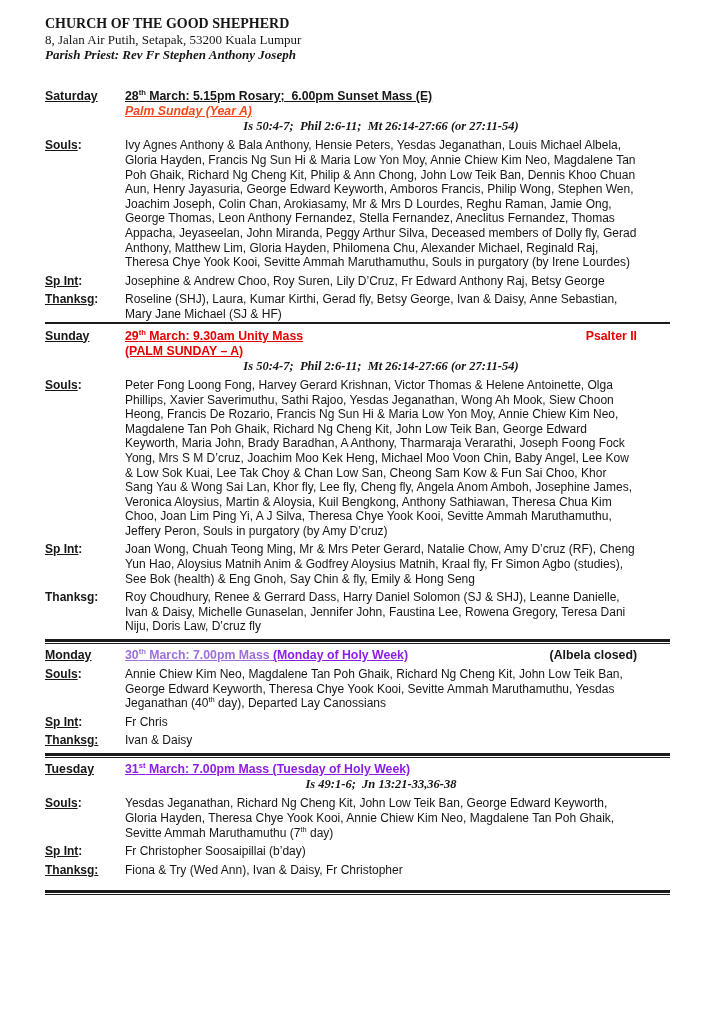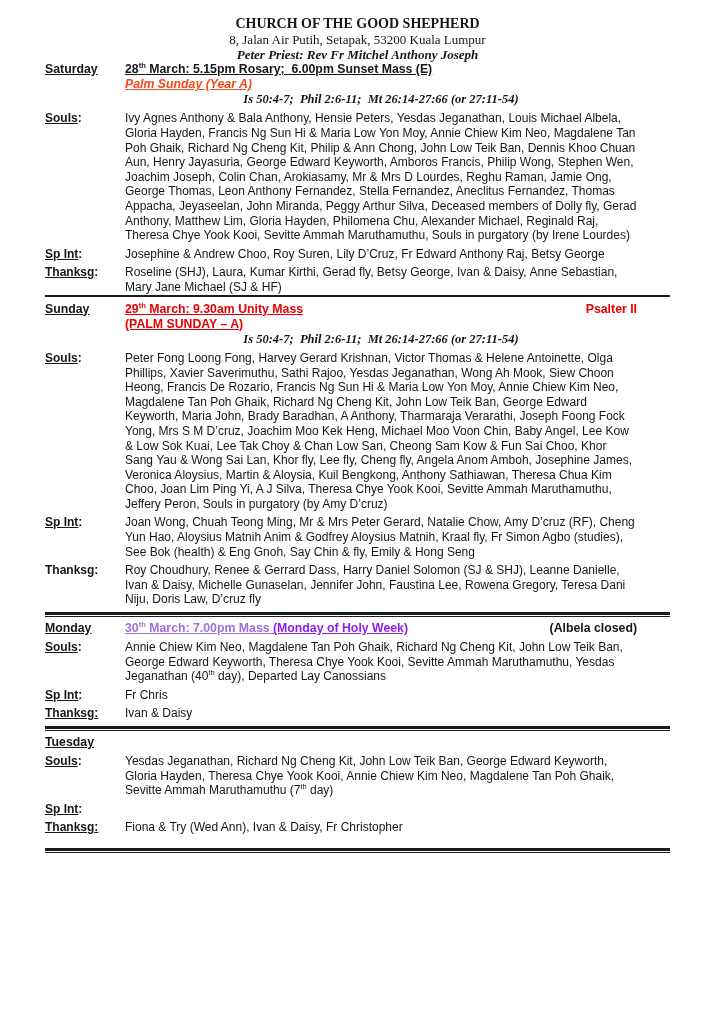--- a/index.html
+++ b/index.html
@@ -5,21 +5,21 @@
   * { box-sizing: border-box; }
   html,body { margin:0; padding:0; background:#ffffff; }
   body {
     width:724px; height:1024px; overflow:hidden;
     font-family:"Liberation Sans", sans-serif;
     color:var(--ink, #161616);
   }
   .page { padding:16px 54px 0 45px; }
 
   
-  .church-header { text-align:center; font-family:"Liberation Serif", serif; }
+  .church-header { text-align:left; margin-bottom:27px; font-family:"Liberation Serif", serif; }
   .church-name   { font-weight:700; font-size:14px;  line-height:16px; }
   .church-address{ font-size:13px; line-height:15px; }
   .parish-priest { font-weight:700; font-style:italic; font-size:13px; line-height:15px; }
 
   
   .row { display:flex; align-items:flex-start; margin-bottom:4px; }
   .label { flex:0 0 80px; width:80px; font-weight:700; font-size:12px; line-height:14.6px; }
   .content { flex:1; max-width:512px; font-size:12px; line-height:14.6px; }
   .u { text-decoration:underline; }
   .day-label { font-size:12.3px; font-weight:700; text-decoration:underline; line-height:15px; }
@@ -41,21 +41,21 @@
   .div-final { border-top:3px solid #1b1b1b; border-bottom:1px solid #1b1b1b; height:5px; margin:13px 0 0 0; }
 </style>
 </head>
 <body>
 
 <div class="page">
 
   <header class="church-header">
     <div class="church-name">CHURCH OF THE GOOD SHEPHERD</div>
     <div class="church-address">8, Jalan Air Putih, Setapak, 53200 Kuala Lumpur</div>
-    <div class="parish-priest">Peter Priest: Rev Fr Mitchel Anthony Joseph</div>
+    <div class="parish-priest">Parish Priest: Rev Fr Stephen Anthony Joseph</div>
   </header>
 
   <main>
 
     <section>
       <div class="row">
         <div class="label"><span class="day-label">Saturday</span></div>
         <div class="content">
           <div class="title-line">
             <span class="u">28<sup>th</sup> March: 5.15pm Rosary;&nbsp; 6.00pm Sunset Mass (E)</span>
@@ -131,27 +131,34 @@
       <div class="row">
         <div class="label"><span class="u">Thanksg</span><span class="u">:</span></div>
         <div class="content">Ivan &amp; Daisy</div>
       </div>
     </section>
     <div class="divider div-thick"></div>
 
     <section>
       <div class="row">
         <div class="label"><span class="day-label">Tuesday</span></div>
+        <div class="content">
+          <div class="title-line">
+            <span class="t-purple u">31<sup>st</sup> March: 7.00pm Mass (Tuesday of Holy Week)</span>
+          </div>
+          <div class="scripture">Is 49:1-6;&nbsp; Jn 13:21-33,36-38</div>
+        </div>
       </div>
       <div class="row">
         <div class="label"><span class="u">Souls</span><span>:</span></div>
         <div class="content">Yesdas Jeganathan, Richard Ng Cheng Kit, John Low Teik Ban, George Edward Keyworth, Gloria Hayden, Theresa Chye Yook Kooi, Annie Chiew Kim Neo, Magdalene Tan Poh Ghaik, Sevitte Ammah Maruthamuthu (7<sup>th</sup> day)</div>
       </div>
       <div class="row">
         <div class="label"><span class="u">Sp Int</span><span>:</span></div>
+        <div class="content">Fr Christopher Soosaipillai (b’day)</div>
       </div>
       <div class="row">
         <div class="label"><span class="u">Thanksg</span><span class="u">:</span></div>
         <div class="content">Fiona &amp; Try (Wed Ann), Ivan &amp; Daisy, Fr Christopher</div>
       </div>
     </section>
     <div class="divider div-final"></div>
 
   </main>
 </div>

